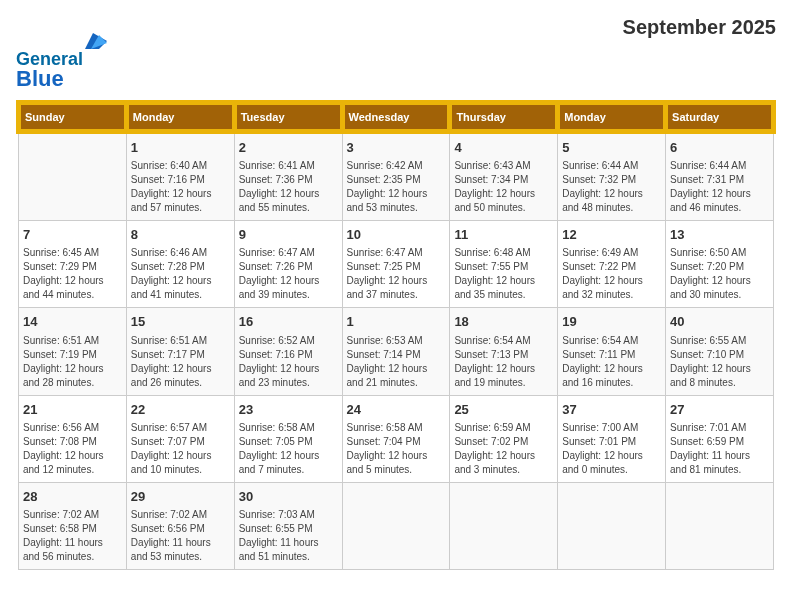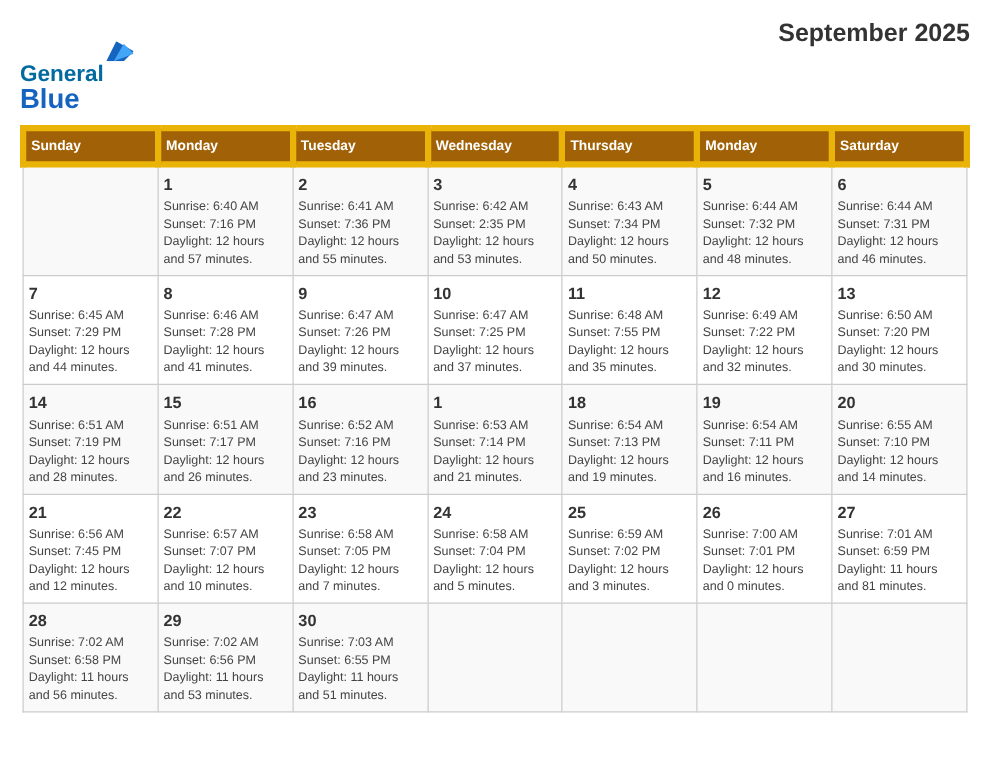--- a/index.html
+++ b/index.html
@@ -181,47 +181,47 @@
         </td>
         <td>
           <span class="day-num">18</span>
           <div class="cell-info"><span>Sunrise: 6:54 AM</span><br><span>Sunset: 7:13 PM</span><br><span>Daylight: 12 hours</span><br><span> and 19 minutes.</span></div>
         </td>
         <td>
           <span class="day-num">19</span>
           <div class="cell-info"><span>Sunrise: 6:54 AM</span><br><span>Sunset: 7:11 PM</span><br><span>Daylight: 12 hours</span><br><span> and 16 minutes.</span></div>
         </td>
         <td>
-          <span class="day-num">20</span>
-          <div class="cell-info"><span>Sunrise: 6:55 AM</span><br><span>Sunset: 7:10 PM</span><br><span>Daylight: 12 hours</span><br><span> and 14 minutes.</span></div>
+          <span class="day-num">40</span>
+          <div class="cell-info"><span>Sunrise: 6:55 AM</span><br><span>Sunset: 7:10 PM</span><br><span>Daylight: 12 hours</span><br><span> and 8 minutes.</span></div>
         </td>
       </tr>
       <tr>
         <td>
           <span class="day-num">21</span>
-          <div class="cell-info"><span>Sunrise: 6:56 AM</span><br><span>Sunset: 7:45 PM</span><br><span>Daylight: 12 hours</span><br><span> and 12 minutes.</span></div>
+          <div class="cell-info"><span>Sunrise: 6:56 AM</span><br><span>Sunset: 7:08 PM</span><br><span>Daylight: 12 hours</span><br><span> and 12 minutes.</span></div>
         </td>
         <td>
           <span class="day-num">22</span>
           <div class="cell-info"><span>Sunrise: 6:57 AM</span><br><span>Sunset: 7:07 PM</span><br><span>Daylight: 12 hours</span><br><span> and 10 minutes.</span></div>
         </td>
         <td>
           <span class="day-num">23</span>
           <div class="cell-info"><span>Sunrise: 6:58 AM</span><br><span>Sunset: 7:05 PM</span><br><span>Daylight: 12 hours</span><br><span> and 7 minutes.</span></div>
         </td>
         <td>
           <span class="day-num">24</span>
           <div class="cell-info"><span>Sunrise: 6:58 AM</span><br><span>Sunset: 7:04 PM</span><br><span>Daylight: 12 hours</span><br><span> and 5 minutes.</span></div>
         </td>
         <td>
           <span class="day-num">25</span>
           <div class="cell-info"><span>Sunrise: 6:59 AM</span><br><span>Sunset: 7:02 PM</span><br><span>Daylight: 12 hours</span><br><span> and 3 minutes.</span></div>
         </td>
         <td>
-          <span class="day-num">26</span>
+          <span class="day-num">37</span>
           <div class="cell-info"><span>Sunrise: 7:00 AM</span><br><span>Sunset: 7:01 PM</span><br><span>Daylight: 12 hours</span><br><span> and 0 minutes.</span></div>
         </td>
         <td>
           <span class="day-num">27</span>
           <div class="cell-info"><span>Sunrise: 7:01 AM</span><br><span>Sunset: 6:59 PM</span><br><span>Daylight: 11 hours</span><br><span> and 81 minutes.</span></div>
         </td>
       </tr>
       <tr>
         <td>
           <span class="day-num">28</span>

